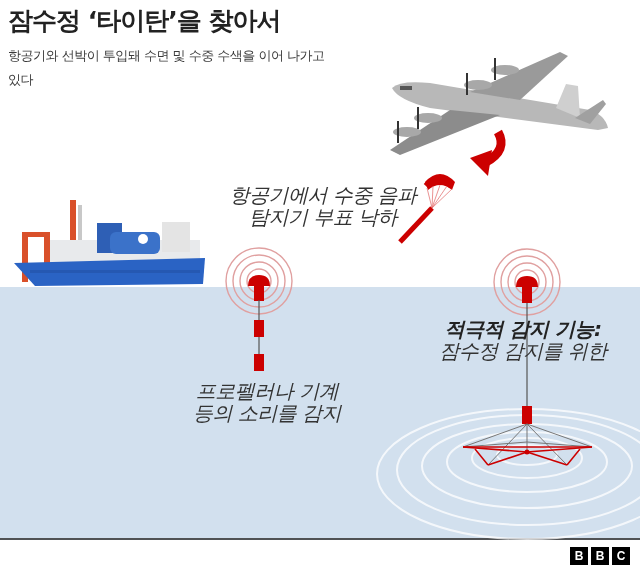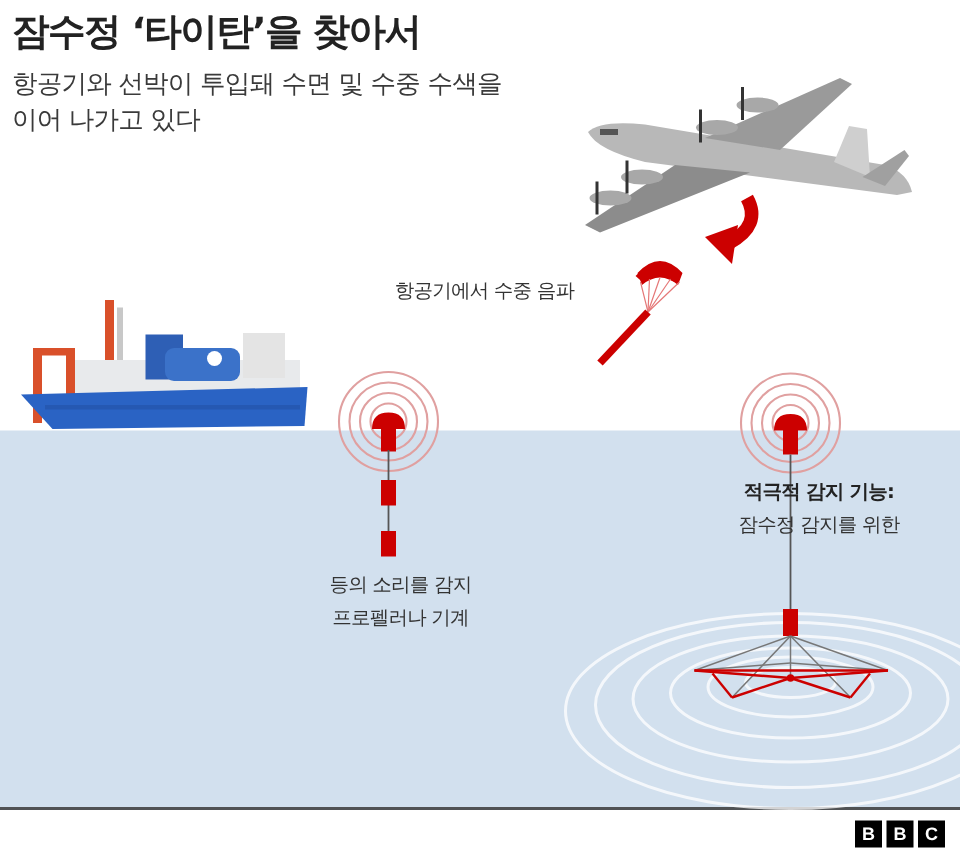--- a/index.html
+++ b/index.html
@@ -1,30 +1,30 @@
 <!DOCTYPE html>
 <html><head>
 <meta charset="utf-8">
 <style>
   * { margin: 0; padding: 0; box-sizing: border-box; }
   html, body { width: 640px; height: 570px; background: #ffffff; overflow: hidden; }
   body { position: relative; font-family: "DejaVu Sans", "Liberation Sans", sans-serif; color: #222; }
 
   .title { position: absolute; left: 8px; top: 4px; font-size: 25px; font-weight: bold; color: #222; letter-spacing: -1px; }
-  .subtitle { position: absolute; left: 8px; top: 44px; font-size: 17px; line-height: 24px; color: #3a3a3a; letter-spacing: -0.5px; width: 330px; }
+  .subtitle { position: absolute; left: 8px; top: 44px; font-size: 13px; line-height: 24px; color: #3a3a3a; letter-spacing: -0.5px; width: 330px; }
 
   .water { position: absolute; left: 0; top: 287px; width: 640px; height: 251px; background: #d2e0ee; }
   .seabed-line { position: absolute; left: 0; top: 538px; width: 640px; height: 2px; background: #505254; }
 
-  .label { position: absolute; text-align: center; font-size: 13px; line-height: 22px; color: #333; letter-spacing: -0.5px; }
+  .label { position: absolute; text-align: center; font-size: 20px; line-height: 22px; color: #333; letter-spacing: -0.5px; font-style: italic; }
   .label b { display: block; font-weight: bold; color: #222; }
 
   .drop-label { left: 218px; top: 184px; width: 210px; }
   .passive-label { left: 172px; top: 380px; width: 190px; }
-  .active-label { left: 456px; top: 318px; width: 180px; }
+  .active-label { left: 433px; top: 318px; width: 180px; }
 
   svg.layer { position: absolute; left: 0; top: 0; }
 
   .bbc { position: absolute; right: 10px; top: 547px; display: flex; gap: 3px; }
   .bbc span { width: 18px; height: 18px; background: #000; color: #fff; font-size: 12px; font-weight: bold; font-family: "Liberation Sans", sans-serif; display: flex; align-items: center; justify-content: center; }
 </style>
 </head>
 <body>
 
 <div class="title">잠수정 ‘타이탄’을 찾아서</div>
@@ -145,25 +145,26 @@
       <line x1="592" y1="447" x2="527" y2="452"></line>
       <line x1="475" y1="449" x2="488" y2="465"></line>
       <line x1="580" y1="449" x2="567" y2="465"></line>
     </g>
     <circle cx="527" cy="452" r="2.5" fill="#cc0000"></circle>
   </g>
 </svg>
 
 <div class="label drop-label">
   <div>항공기에서 수중 음파</div>
+  <div>탐지기 부표 낙하</div>
 </div>
 
 <div class="label passive-label">
+  <div>프로펠러나 기계</div>
   <div>등의 소리를 감지</div>
-  <div>프로펠러나 기계</div>
 </div>
 
 <div class="label active-label">
   <b>적극적 감지 기능:</b>
   <div>잠수정 감지를 위한</div>
 </div>
 
 <div class="bbc">
   <span>B</span>
   <span>B</span>

